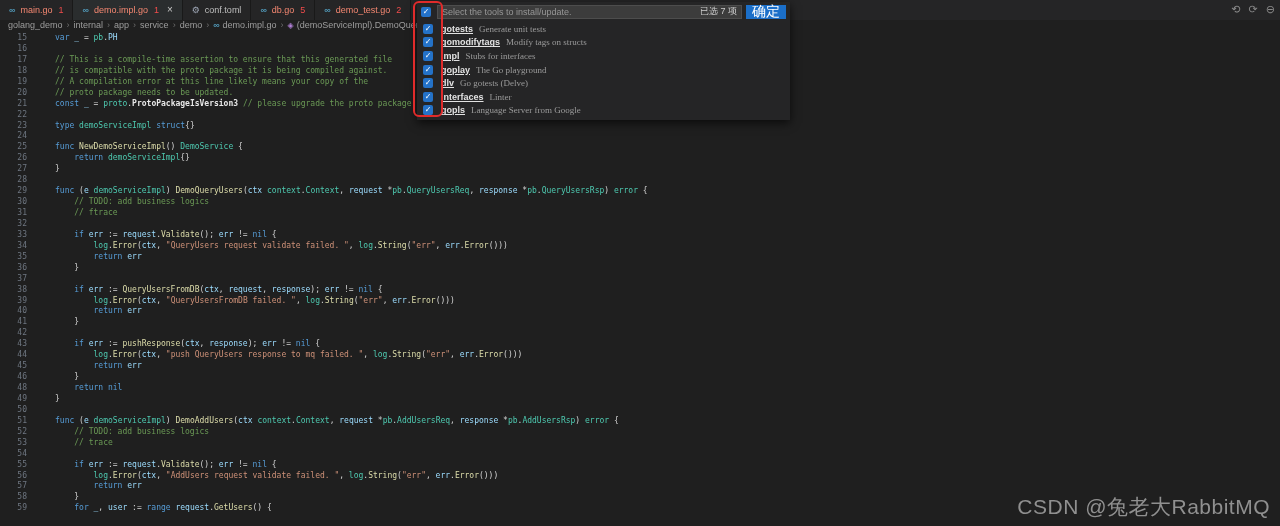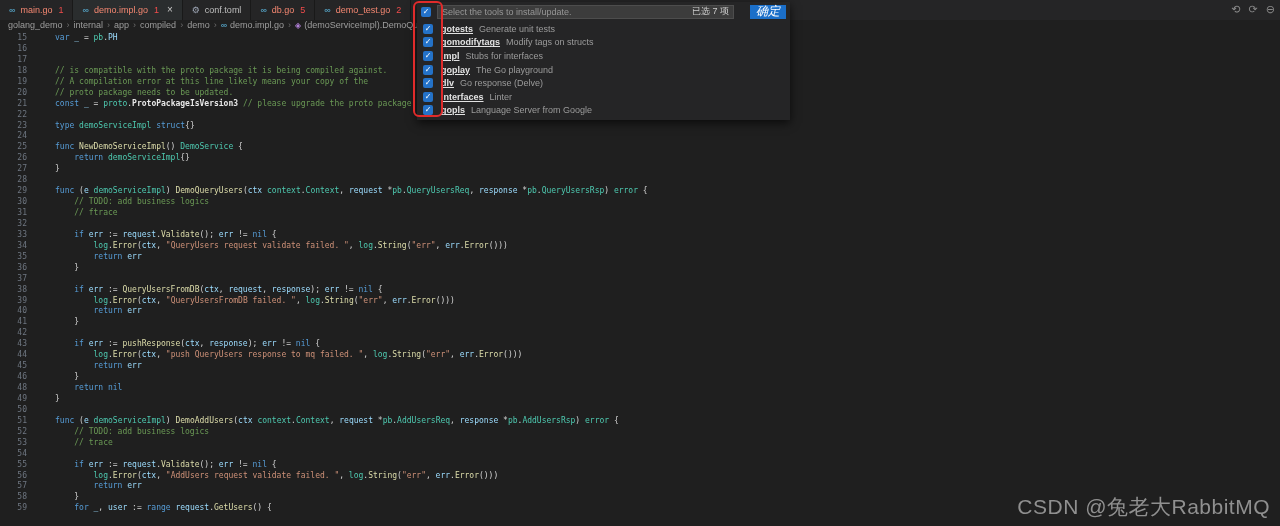--- a/index.html
+++ b/index.html
@@ -50,26 +50,26 @@
   
   .quickpick{position:absolute;left:417px;top:2px;width:373px;z-index:10;background:var(--qp-bg);
     box-shadow:0 3px 9px rgba(0,0,0,0.65);font-size:9px;}
   .qp-head{display:flex;align-items:center;padding:3px 4px 3px 4px;height:19px;}
   .checkbox{width:10px;height:10px;border-radius:2px;background:var(--checkbox-blue);
     color:#ffffff;font-size:8px;line-height:10px;text-align:center;flex:0 0 10px;cursor:pointer;}
   .qp-input{flex:1;margin-left:6px;background:var(--input-bg);border:1px solid #4d4d4d;
     height:14px;display:flex;align-items:center;padding:0 4px;}
   .qp-placeholder{color:#969696;flex:1;white-space:nowrap;overflow:hidden;}
   .qp-count{color:#cccccc;margin-left:6px;white-space:nowrap;}
-  .qp-ok{margin-left:16px;background:var(--btn-blue);color:#ffffff;height:14px;padding:0 6px;
-    display:flex;align-items:center;border:none;font-size:12px;cursor:pointer;font-style:italic;}
+  .qp-ok{margin-left:4px;background:var(--btn-blue);color:#ffffff;height:14px;padding:0 6px;
+    display:flex;align-items:center;border:none;font-size:14px;cursor:pointer;}
   .qp-list{padding:1px 0 3px 0;}
   .qp-item{display:flex;align-items:center;height:13.6px;padding-left:6px;cursor:pointer;}
   .qp-item .name{color:#e2e2e2;font-weight:bold;margin-left:8px;white-space:nowrap;text-decoration:underline;}
-  .qp-item .desc{color:#9b9b9b;margin-left:6px;white-space:nowrap;}
+  .qp-item .desc{color:#9b9b9b;margin-left:6px;white-space:nowrap;font-family:Liberation Serif, serif;}
   
   .red-annotation{position:absolute;left:413px;top:1px;width:30px;height:116px;
     border:2px solid var(--annotation-red);border-radius:6px;z-index:20;pointer-events:none;}
   
   .watermark{position:absolute;right:10px;bottom:5px;font-size:21px;color:#909090;
     letter-spacing:0.5px;z-index:2;}
 </style>
 </head>
 <body>
 
@@ -114,42 +114,42 @@
     <span class="sep">›</span>
     <span class="bc-item">
       <span>internal</span>
     </span>
     <span class="sep">›</span>
     <span class="bc-item">
       <span>app</span>
     </span>
     <span class="sep">›</span>
     <span class="bc-item">
-      <span>compiled</span>
+      <span>service</span>
     </span>
     <span class="sep">›</span>
     <span class="bc-item">
       <span>demo</span>
     </span>
     <span class="sep">›</span>
     <span class="bc-item">
       <span class="ficon go">∞</span>
       <span>demo.impl.go</span>
     </span>
     <span class="sep">›</span>
     <span class="bc-item">
       <span class="ficon method">◈</span>
       <span>(demoServiceImpl).DemoQueryUsers</span>
     </span>
   </div>
 
 <div class="code" id="codeArea">
     <div class="cline"><span class="lnum">15</span><span class="ltext"><span class="tok-k">var </span><span class="tok-v">_</span><span class="tok-p"> = </span><span class="tok-t">pb</span><span class="tok-p">.</span><span class="tok-v">PH</span></span></div>
     <div class="cline"><span class="lnum">16</span><span class="ltext"></span></div>
-    <div class="cline"><span class="lnum">17</span></div>
+    <div class="cline"><span class="lnum">17</span><span class="ltext"><span class="tok-c">// This is a compile-time assertion to ensure that this generated file</span></span></div>
     <div class="cline"><span class="lnum">18</span><span class="ltext"><span class="tok-c">// is compatible with the proto package it is being compiled against.</span></span></div>
     <div class="cline"><span class="lnum">19</span><span class="ltext"><span class="tok-c">// A compilation error at this line likely means your copy of the</span></span></div>
     <div class="cline"><span class="lnum">20</span><span class="ltext"><span class="tok-c">// proto package needs to be updated.</span></span></div>
     <div class="cline"><span class="lnum">21</span><span class="ltext"><span class="tok-k">const </span><span class="tok-v">_</span><span class="tok-p"> = </span><span class="tok-t">proto</span><span class="tok-p">.</span><span class="tok-n">ProtoPackageIsVersion3</span><span class="tok-p"> </span><span class="tok-c">// please upgrade the proto package</span></span></div>
     <div class="cline"><span class="lnum">22</span><span class="ltext"></span></div>
     <div class="cline"><span class="lnum">23</span><span class="ltext"><span class="tok-k">type </span><span class="tok-t">demoServiceImpl</span><span class="tok-k"> struct</span><span class="tok-p">{}</span></span></div>
     <div class="cline"><span class="lnum">24</span><span class="ltext"></span></div>
     <div class="cline"><span class="lnum">25</span><span class="ltext"><span class="tok-k">func </span><span class="tok-f">NewDemoServiceImpl</span><span class="tok-p">() </span><span class="tok-t">DemoService</span><span class="tok-p"> {</span></span></div>
     <div class="cline"><span class="lnum">26</span><span class="ltext"><span class="tok-p">    </span><span class="tok-k">return </span><span class="tok-t">demoServiceImpl</span><span class="tok-p">{}</span></span></div>
     <div class="cline"><span class="lnum">27</span><span class="ltext"><span class="tok-p">}</span></span></div>
@@ -212,21 +212,21 @@
         <span class="desc">Stubs for interfaces</span>
       </div>
       <div class="qp-item">
         <div class="checkbox">✓</div>
         <span class="name">goplay</span>
         <span class="desc">The Go playground</span>
       </div>
       <div class="qp-item">
         <div class="checkbox">✓</div>
         <span class="name">dlv</span>
-        <span class="desc">Go response (Delve)</span>
+        <span class="desc">Go gotests (Delve)</span>
       </div>
       <div class="qp-item">
         <div class="checkbox">✓</div>
         <span class="name">interfaces</span>
         <span class="desc">Linter</span>
       </div>
       <div class="qp-item">
         <div class="checkbox">✓</div>
         <span class="name">gopls</span>
         <span class="desc">Language Server from Google</span>

